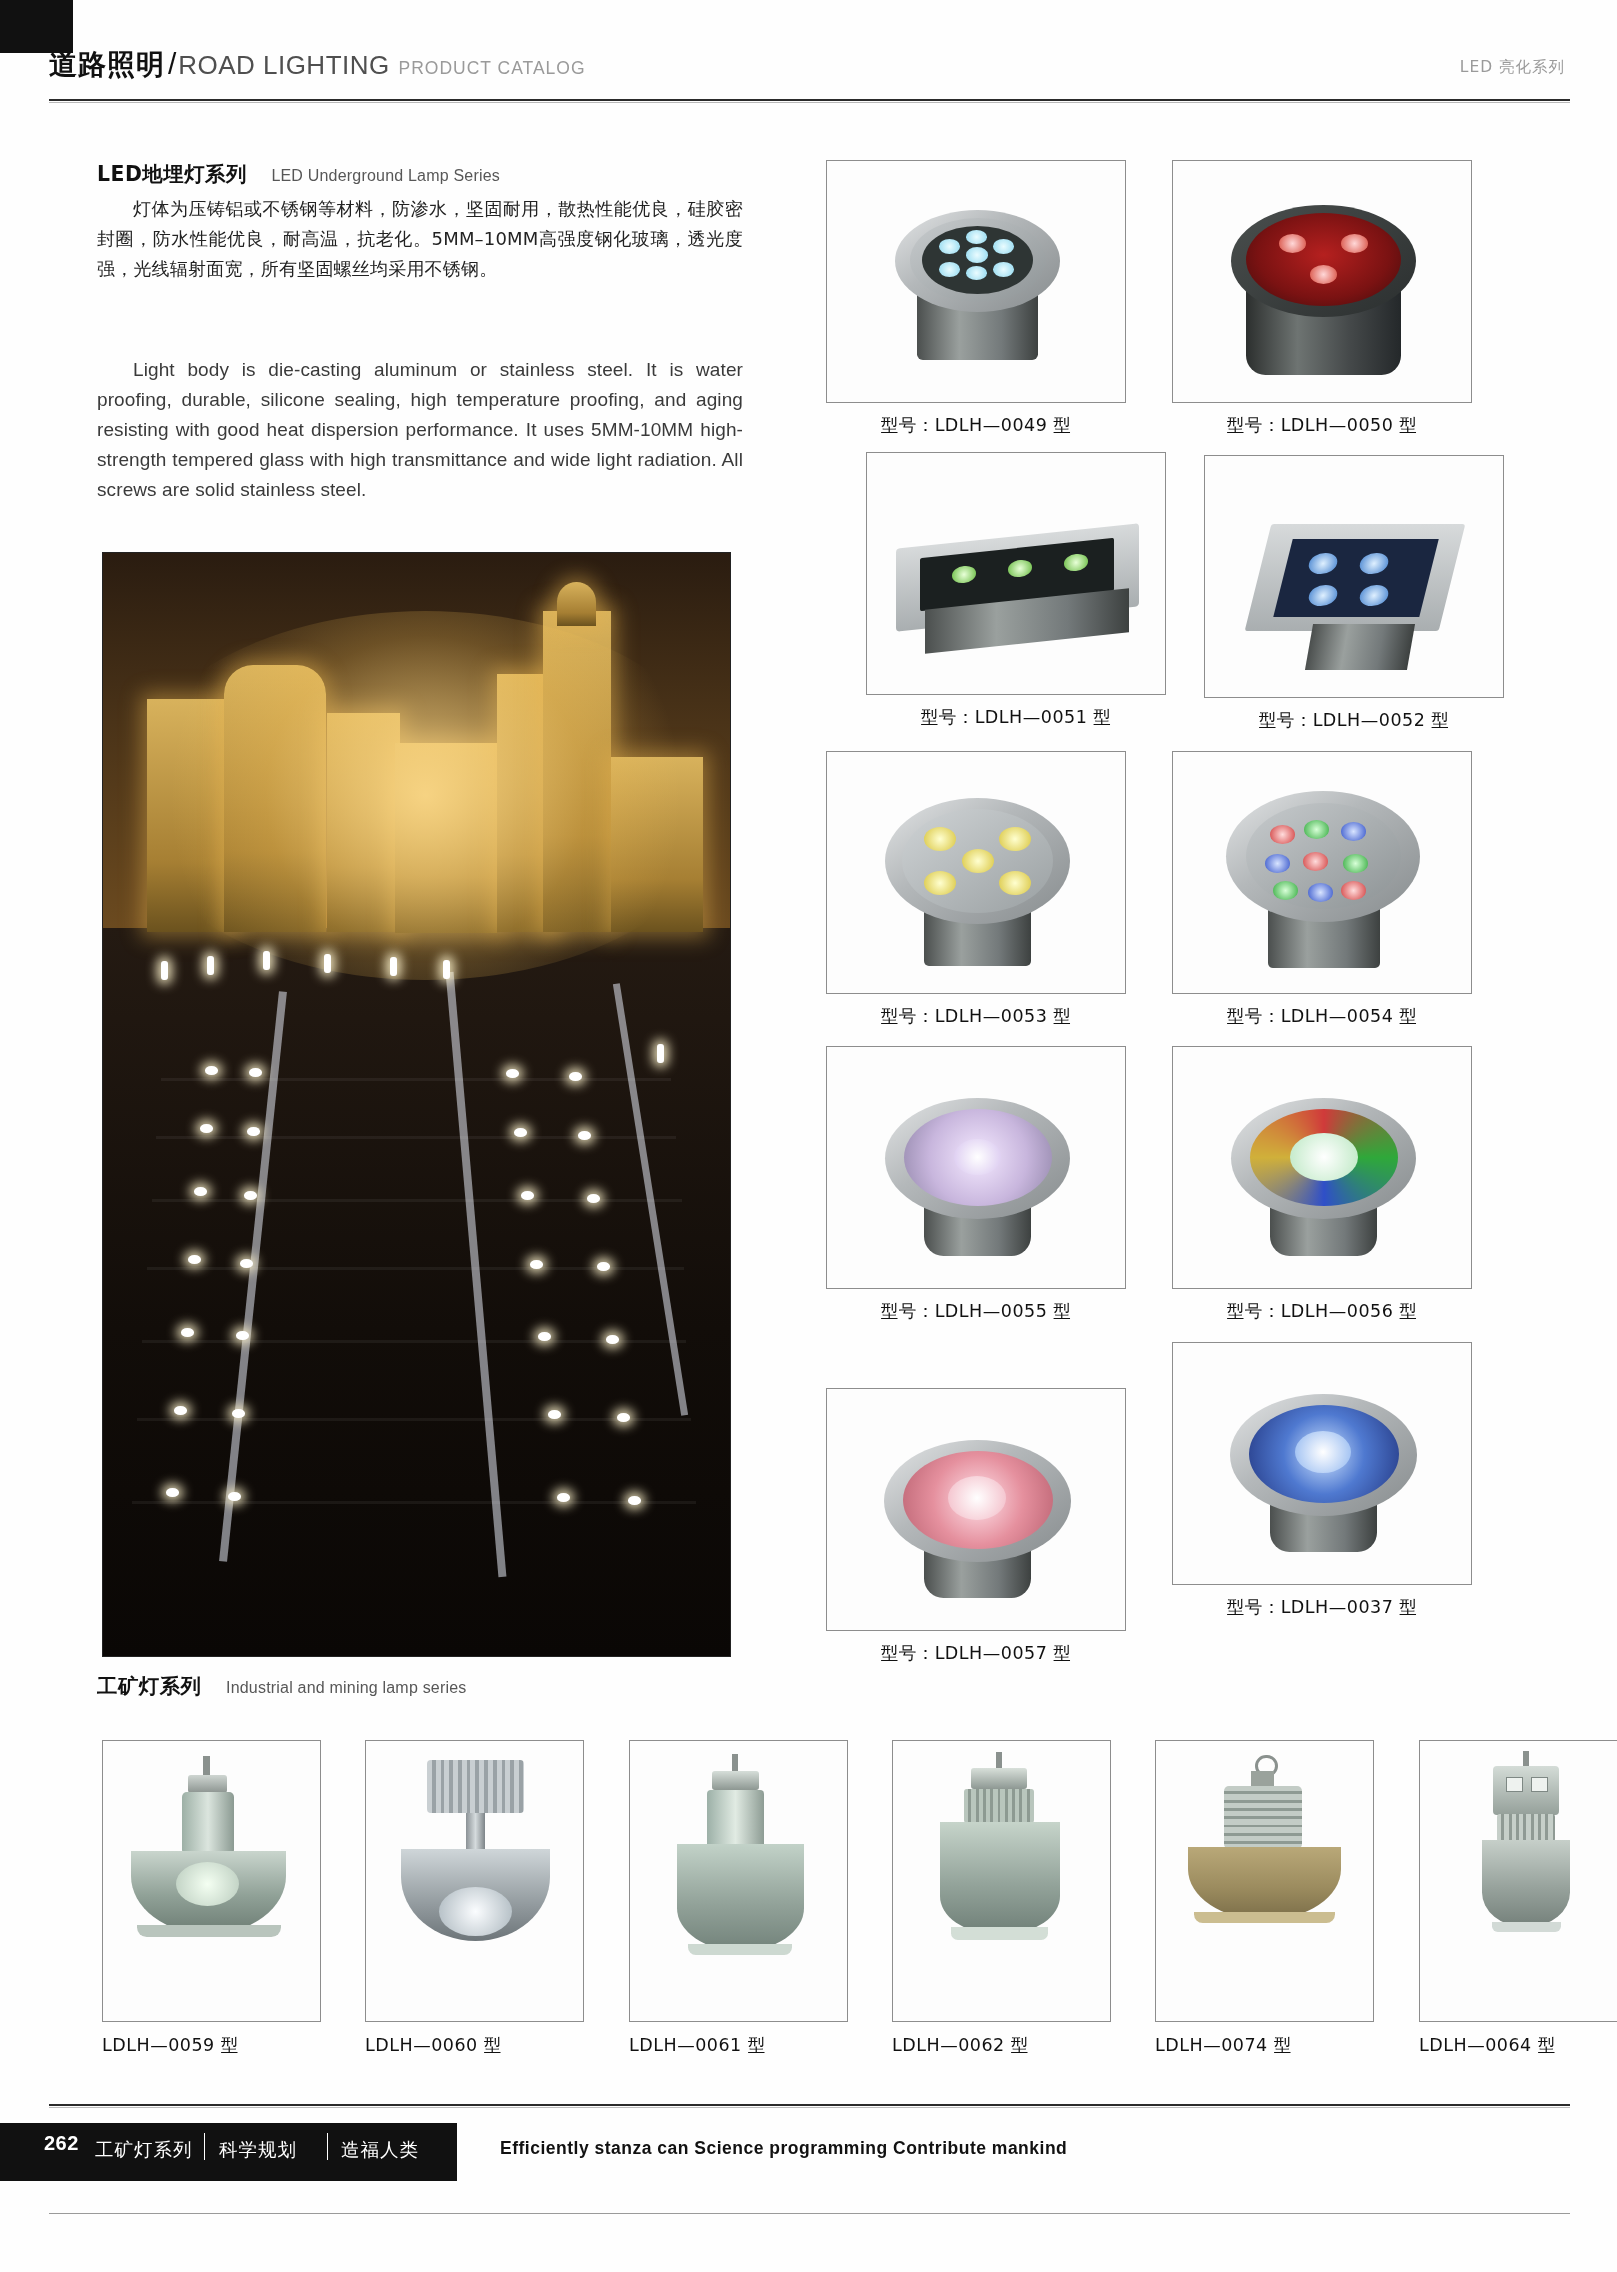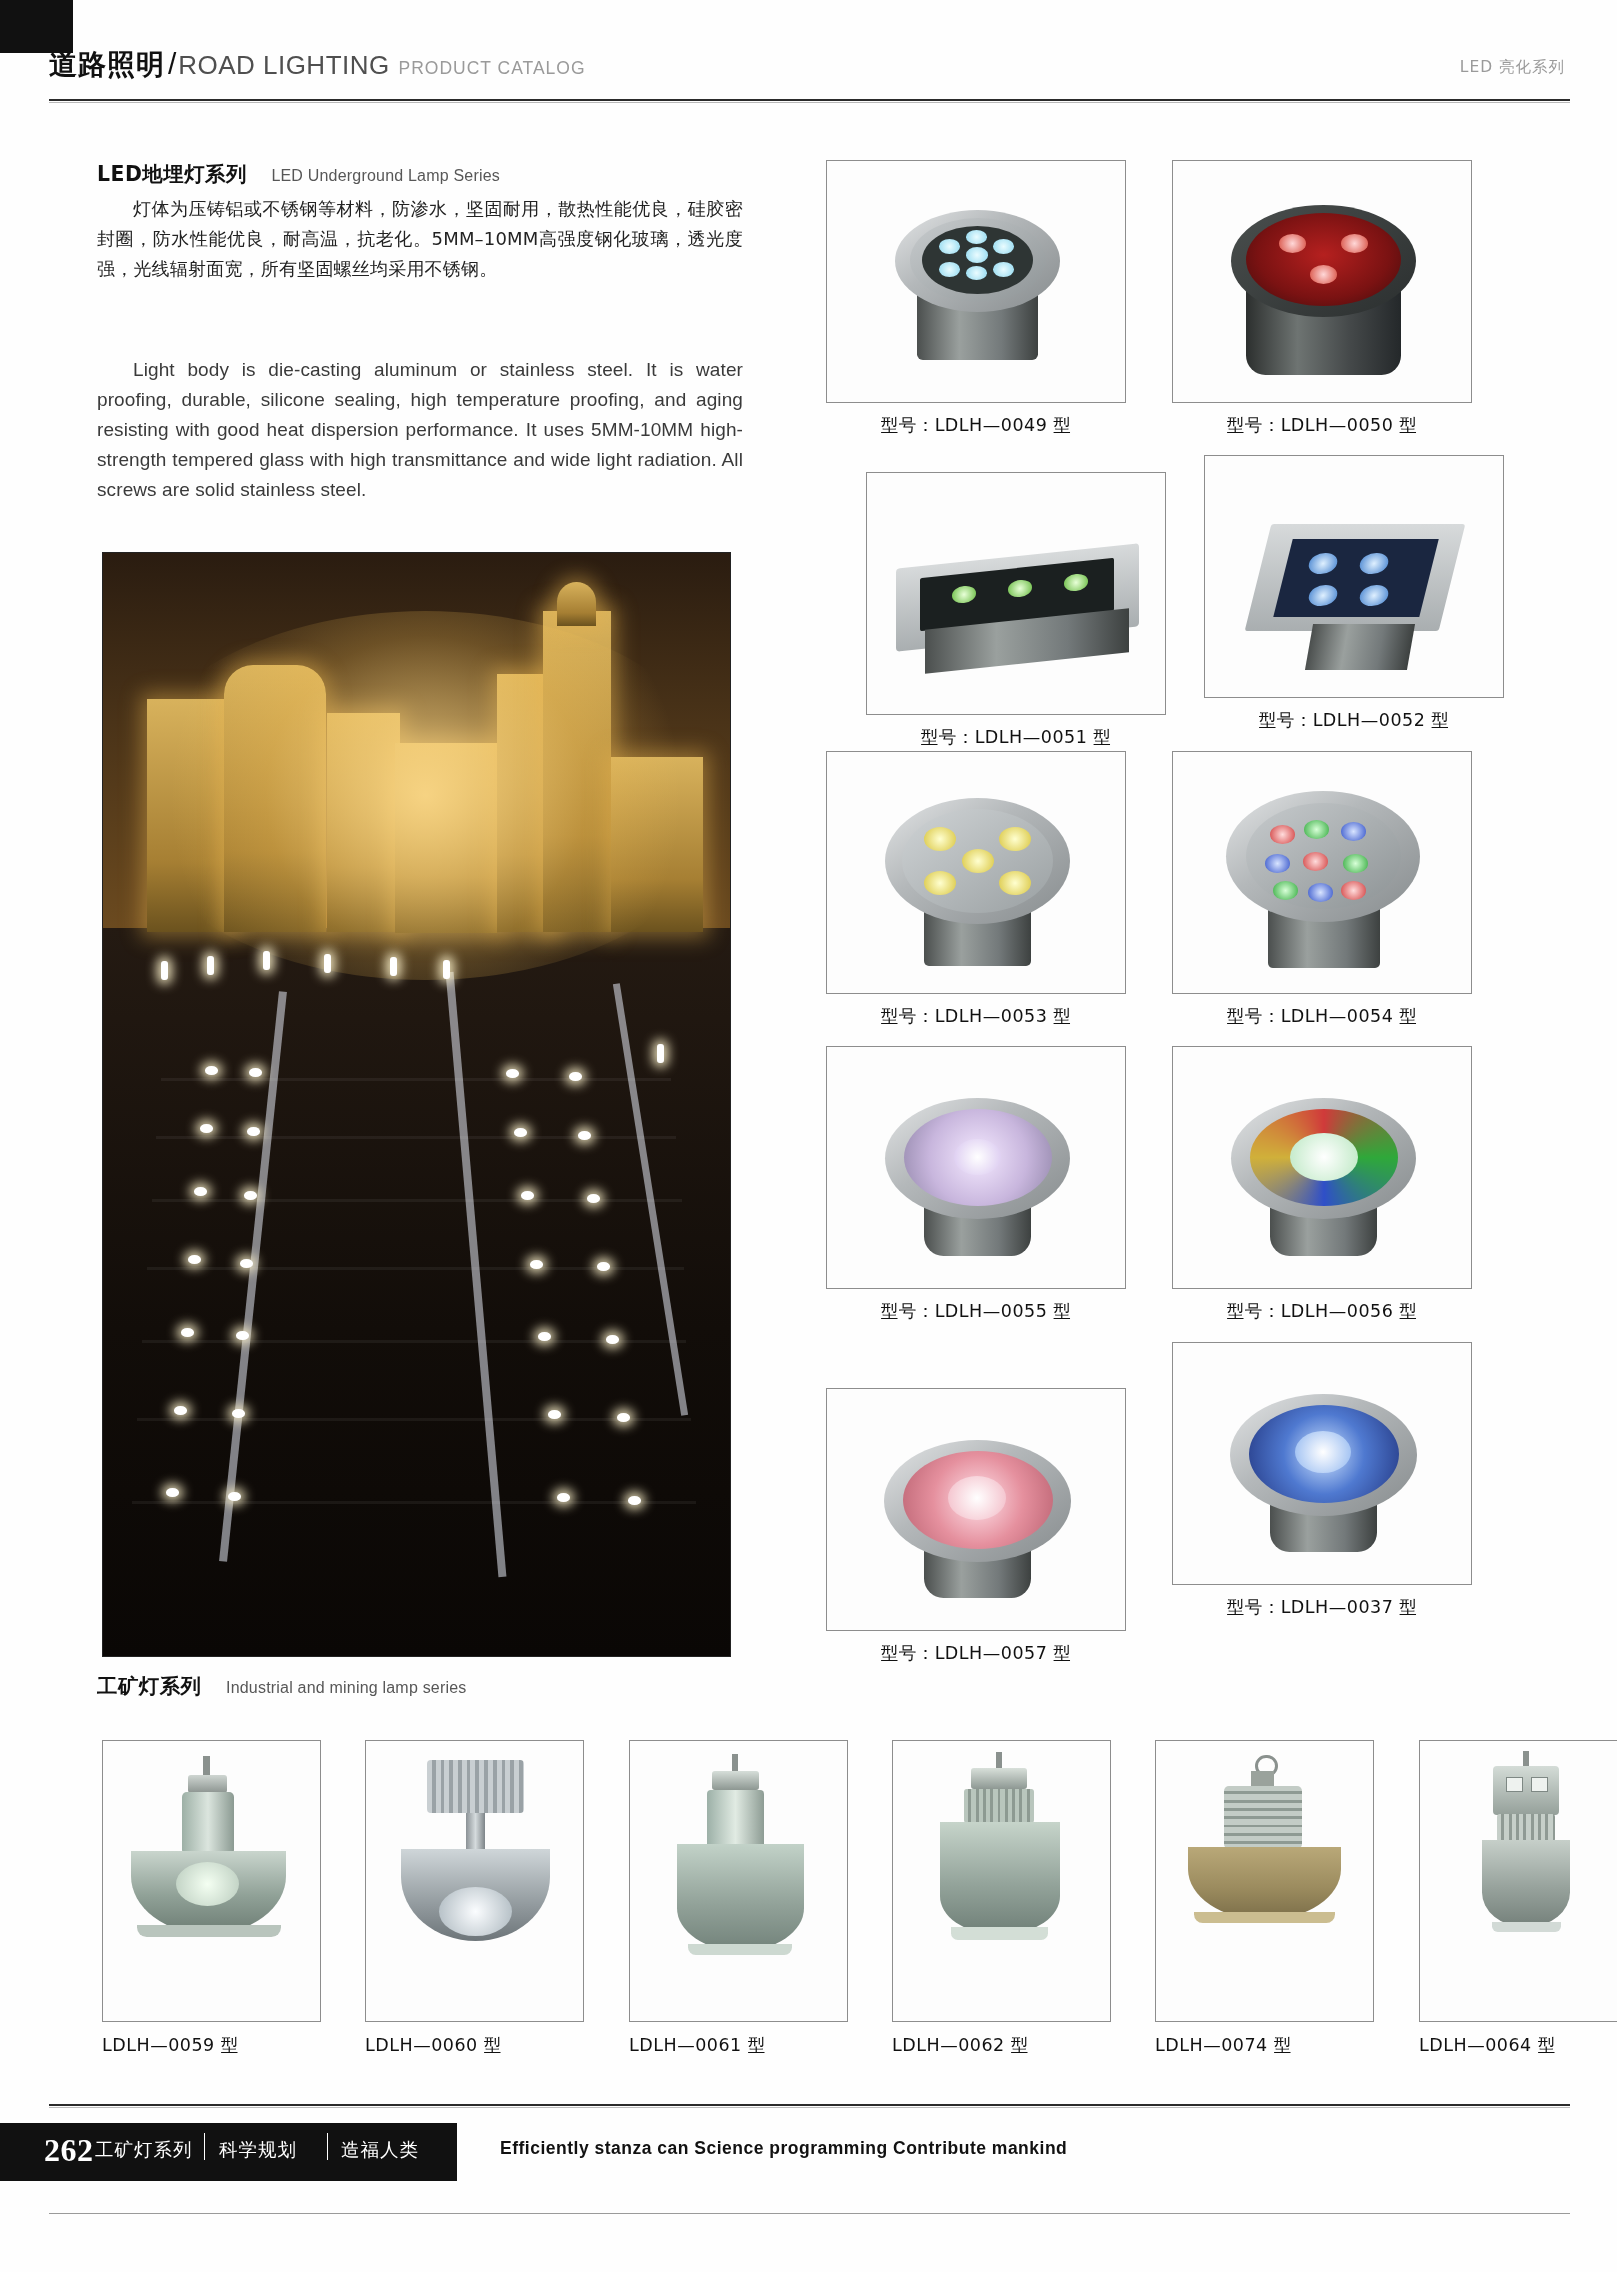--- a/index.html
+++ b/index.html
@@ -276,22 +276,22 @@
     left: 0;
     top: 2123px;
     width: 457px;
     height: 58px;
     background: #111;
   }
   .footer-pageno {
     position: absolute;
     left: 44px;
     top: 2132px;
-    font-family: Liberation Serif, serif;
-    font-size: 32px;
+    font-family: Liberation Sans, sans-serif;
+    font-size: 20px;
     font-weight: bold;
     color: #fff;
     letter-spacing: 0.5px;
   }
   .footer-cn {
     position: absolute;
     top: 2137px;
     font-family: "DejaVu Sans", sans-serif;
     font-size: 18.5px;
     color: #fff;
@@ -472,21 +472,21 @@
           <div class="ring" style="left:58px; top:44px; width:185px; height:112px; background:linear-gradient(145deg,#4a4f4e,#2b2f2f);"></div>
           <div class="ring" style="left:73px; top:52px; width:155px; height:93px; background:radial-gradient(ellipse at 50% 45%, #b5201f 0%, #7a1212 60%, #3a0c0c 100%);"></div>
           <div class="led" style="left:106px; top:73px; width:27px; height:18.5px; background:radial-gradient(circle,#ffd8d8,#d64a3c);"></div>
           <div class="led" style="left:168px; top:73px; width:27px; height:18.5px; background:radial-gradient(circle,#ffd8d8,#d64a3c);"></div>
           <div class="led" style="left:137px; top:104px; width:27px; height:18.5px; background:radial-gradient(circle,#ffd8d8,#d64a3c);"></div>
         </div>
       </div>
       <div class="cap">型号：LDLH—0050 型</div>
     </div>
 
-    <div class="cellR" style="left:0px; top:312px;padding-left:40px;">
+    <div class="cellR" style="left:0px; top:292px;padding-left:40px;">
       <div class="thumb">
         <div class="lamp-wrap">
           <div class="rect-face" style="left:29px; top:83px; width:243px; height:83px; transform:skewY(-6deg); border-radius:3.9px;"></div>
           <div class="glass-dark" style="left:53px; top:95px; width:194px; height:53px; transform:skewY(-6deg); border-radius:1.9px;"></div>
           <div class="led" style="left:85px; top:113px; width:24px; height:16.5px; background:radial-gradient(circle,#e8ffd8,#63b83b); transform:skewY(-6deg);"></div>
           <div class="led" style="left:141px; top:107px; width:24px; height:16.5px; background:radial-gradient(circle,#e8ffd8,#63b83b); transform:skewY(-6deg);"></div>
           <div class="led" style="left:197px; top:101px; width:24px; height:16.5px; background:radial-gradient(circle,#e8ffd8,#63b83b); transform:skewY(-6deg);"></div>
           <div class="body-cyl" style="left:58px; top:146px; width:204px; height:44px; transform:skewY(-6deg);"></div>
         </div>
       </div>

